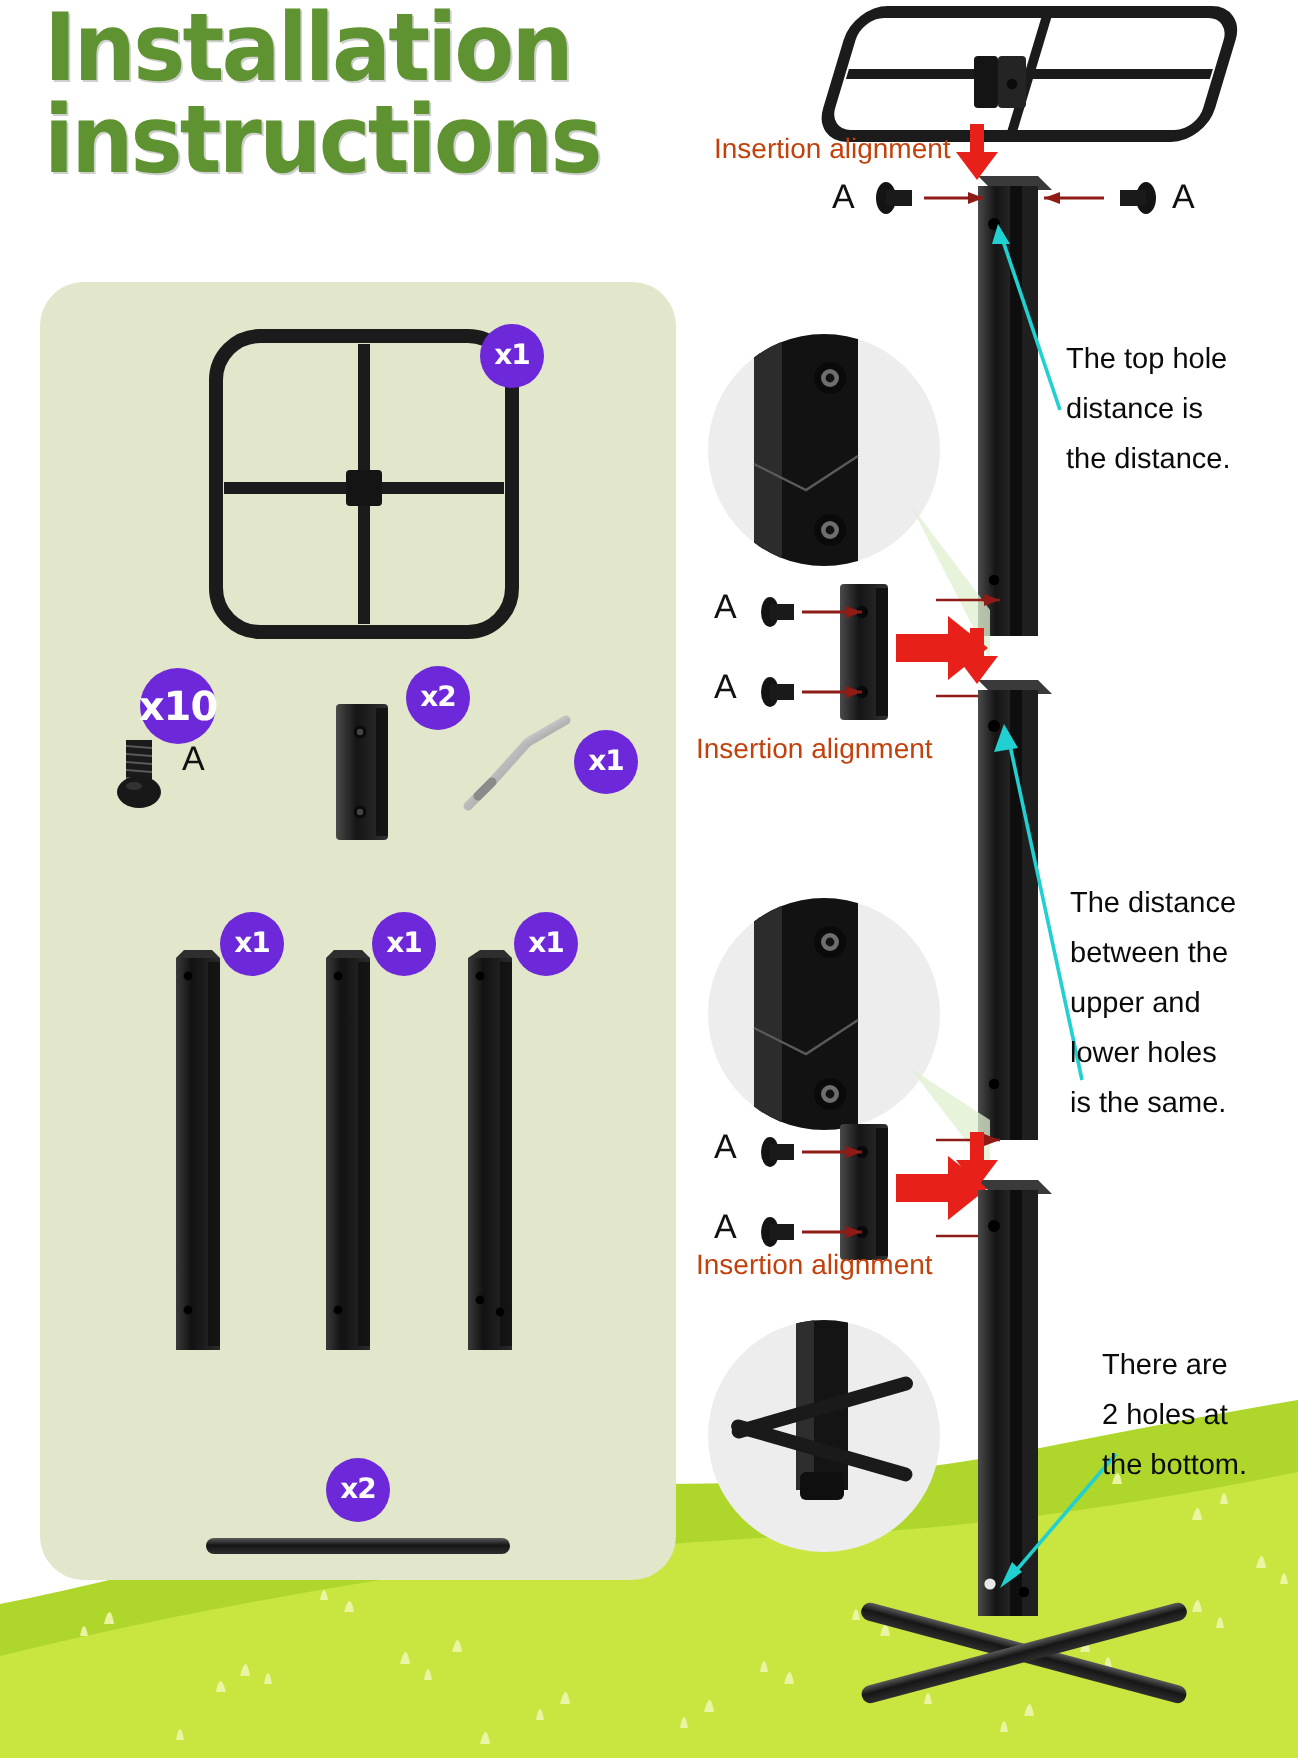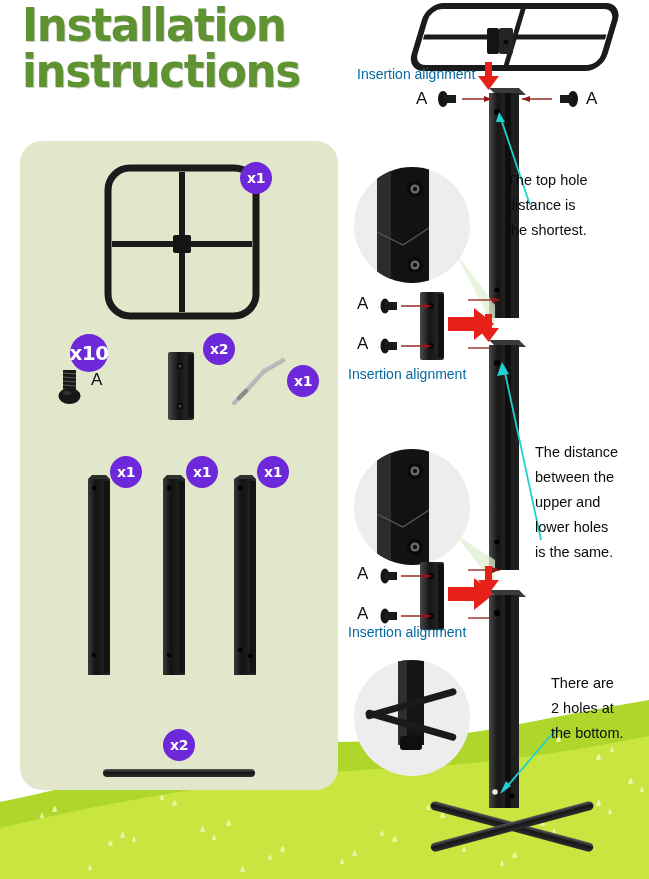--- a/index.html
+++ b/index.html
@@ -25,21 +25,21 @@
          font-family:"DejaVu Sans","Liberation Sans",sans-serif;}
   .badge.sm{width:32px;height:32px;font-size:14px;}
   .badge.md{width:38px;height:38px;font-size:20px;}
 
   .lbl-A{position:absolute;font-size:17px;color:#111;
          font-family:"Liberation Sans",sans-serif;}
 
   
   .rtext{position:absolute;color:#0b0b0b;font-size:14.5px;line-height:25px;
          font-family:"Liberation Sans","DejaVu Sans",sans-serif;}
-  .ins{position:absolute;color:#0369a1;font-size:14px;
+  .ins{position:absolute;color:#c2410c;font-size:14px;
        font-family:"Liberation Sans","DejaVu Sans",sans-serif;}
 
   svg{position:absolute;left:0;top:0;overflow:visible;}
   .layer{position:absolute;left:0;top:0;width:649px;height:879px;pointer-events:none;}
 </style>
 </head>
 <body>
 
 <div id="root">
 
@@ -391,24 +391,24 @@
   <div class="lbl-A" style="left:586px;top:89px;">A</div>
 
   <div class="lbl-A" style="left:357px;top:294px;">A</div>
   <div class="lbl-A" style="left:357px;top:334px;">A</div>
   <div class="ins" style="left:348px;top:366px;">Insertion alignment</div>
 
   <div class="lbl-A" style="left:357px;top:564px;">A</div>
   <div class="lbl-A" style="left:357px;top:604px;">A</div>
   <div class="ins" style="left:348px;top:624px;">Insertion alignment</div>
 
-  <div class="rtext" style="left:507px;top:168px;width:116px;">
+  <div class="rtext" style="left:533px;top:168px;width:116px;">
     <div>The top hole</div>
     <div>distance is</div>
-    <div>the shortest.</div>
+    <div>the distance.</div>
   </div>
 
   <div class="rtext" style="left:535px;top:440px;width:116px;">
     <div>The distance</div>
     <div>between the</div>
     <div>upper and</div>
     <div>lower holes</div>
     <div>is the same.</div>
   </div>
 

